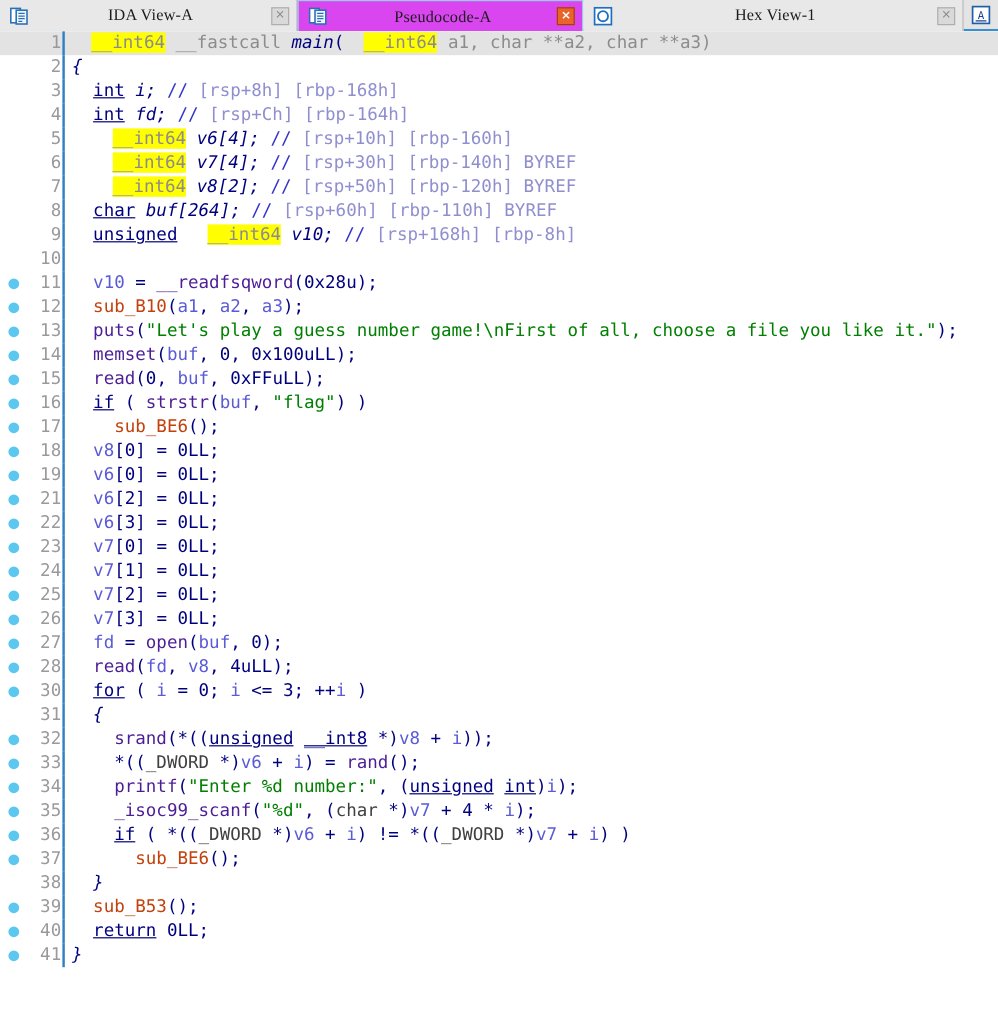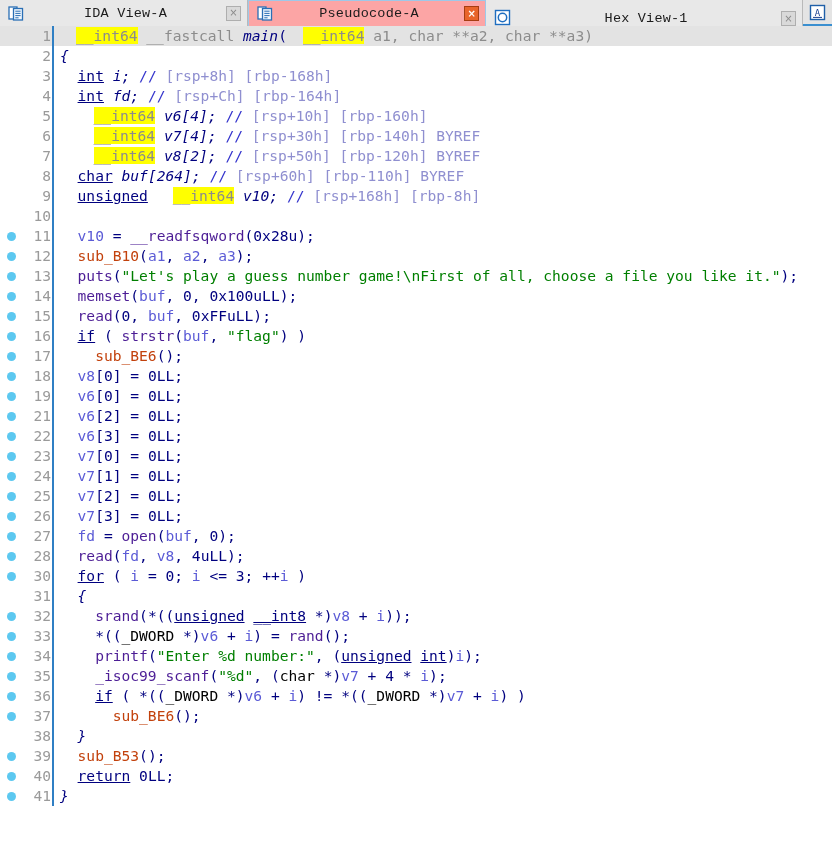--- a/index.html
+++ b/index.html
@@ -28,29 +28,29 @@
     display: flex;
     align-items: center;
     position: relative;
     padding: 0 6px 0 8px;
     background: #e8e8e8;
     border-right: 1px solid #b9b9b9;
     box-sizing: border-box;
     height: 26px;
   }
   .tab.active {
-    background: #fca5a5;
+    background: #d946ef;
     border-top: 1px solid #9fc8e8;
     border-left: 1px solid #9fc8e8;
     border-right: 1px solid #9fc8e8;
   }
   .tab-label {
     flex: 1;
     text-align: center;
-    font-family: Liberation Mono, monospace;
+    font-family: Liberation Serif, serif;
     font-size: 13.5px;
     color: #1b1b1b;
     padding: 0 16px;
     white-space: nowrap;
     letter-spacing: .2px;
   }
   .tab-icon {
     width: 17px;
     height: 17px;
     flex: 0 0 17px;
@@ -136,21 +136,21 @@
   .k    { color: #00007f; font-weight: normal; text-decoration: underline; }   
   .ty   { color: #8c8c8c; }                        
   .fn   { color: #4c1d95; }                        
   .fnl  { color: #c2410c; }                        
   .var  { color: #5b5bd6; }                        
   .num  { color: #00007f; }                        
   .str  { color: #007f00; }                        
   .cmt  { color: #8f8fd0; }                        
   .cms  { color: #3333cc; }                        
   .pun  { color: #00007f; }                        
-  .dw   { color: #000000; }                        
+  .dw   { color: #404040; }                        
   .hili { background: #ffff00; color: #8c8c8c; margin-left: 16px; }   
   .plain{ color: #00007f; font-style: italic; }
 </style>
 </head>
 <body>
 
 <div id="tabbar">
 
   <div class="tab" style="width: 255px;">
       <span class="tab-icon"><svg width="17" height="17" viewBox="0 0 17 17">
@@ -169,21 +169,21 @@
           <rect x="1" y="2" width="8" height="12" fill="#ffffff" stroke="#2a6fb5" stroke-width="1.3"></rect>
           <rect x="5.5" y="3.5" width="9" height="11.5" fill="#eef6fd" stroke="#2a6fb5" stroke-width="1.3"></rect>
           <line x1="7.3" y1="6.2" x2="12.6" y2="6.2" stroke="#2a6fb5" stroke-width="1"></line>
           <line x1="7.3" y1="8.4" x2="12.6" y2="8.4" stroke="#2a6fb5" stroke-width="1"></line>
           <line x1="7.3" y1="10.6" x2="12.6" y2="10.6" stroke="#2a6fb5" stroke-width="1"></line>
           <line x1="7.3" y1="12.8" x2="10.6" y2="12.8" stroke="#2a6fb5" stroke-width="1"></line>
         </svg></span>
       <span class="tab-label">Pseudocode-A</span>
       <span class="tab-close accent">×</span>
     </div>
-    <div class="tab" style="width: 326px; align-items: flex-end;">
+    <div class="tab" style="width: 326px;">
       <span class="tab-icon"><svg width="17" height="17" viewBox="0 0 17 17">
           <rect x="1.5" y="1.5" width="14" height="14" fill="#ffffff" stroke="#1f6ec0" stroke-width="1.4"></rect>
           <circle cx="8.5" cy="8.5" r="4.2" fill="none" stroke="#1f6ec0" stroke-width="1.5"></circle>
         </svg></span>
       <span class="tab-label">Hex View-1</span>
       <span class="tab-close">×</span>
     </div>
     <div id="tab-extra">
     <span class="tab-icon">
       <svg width="17" height="17" viewBox="0 0 17 17">

